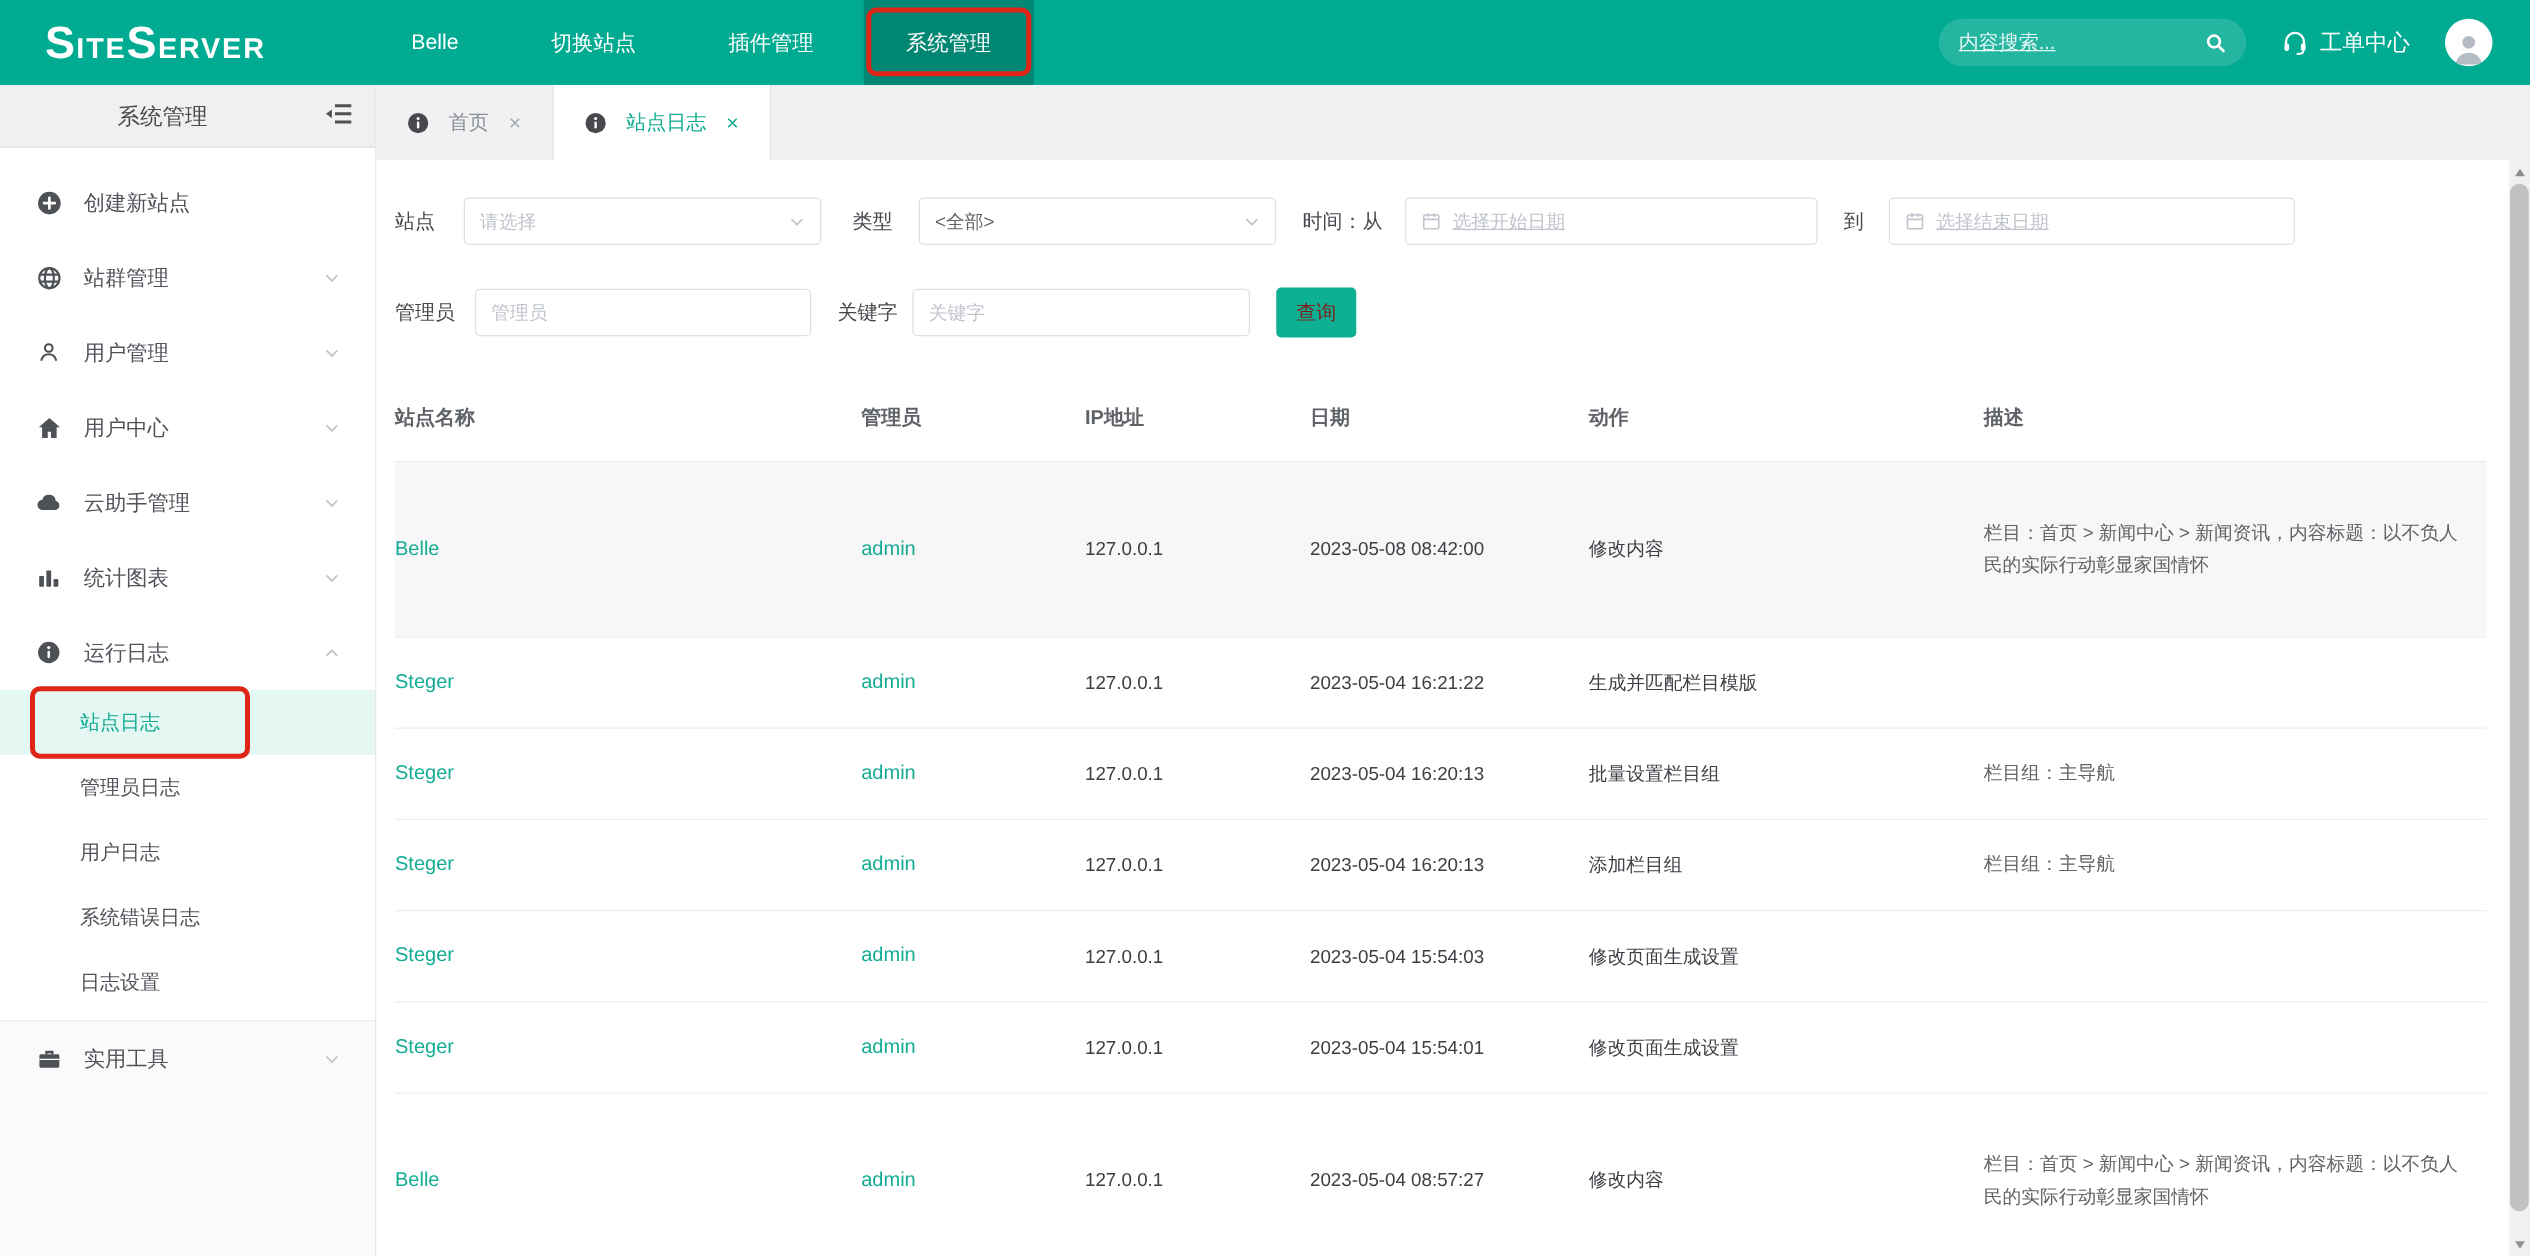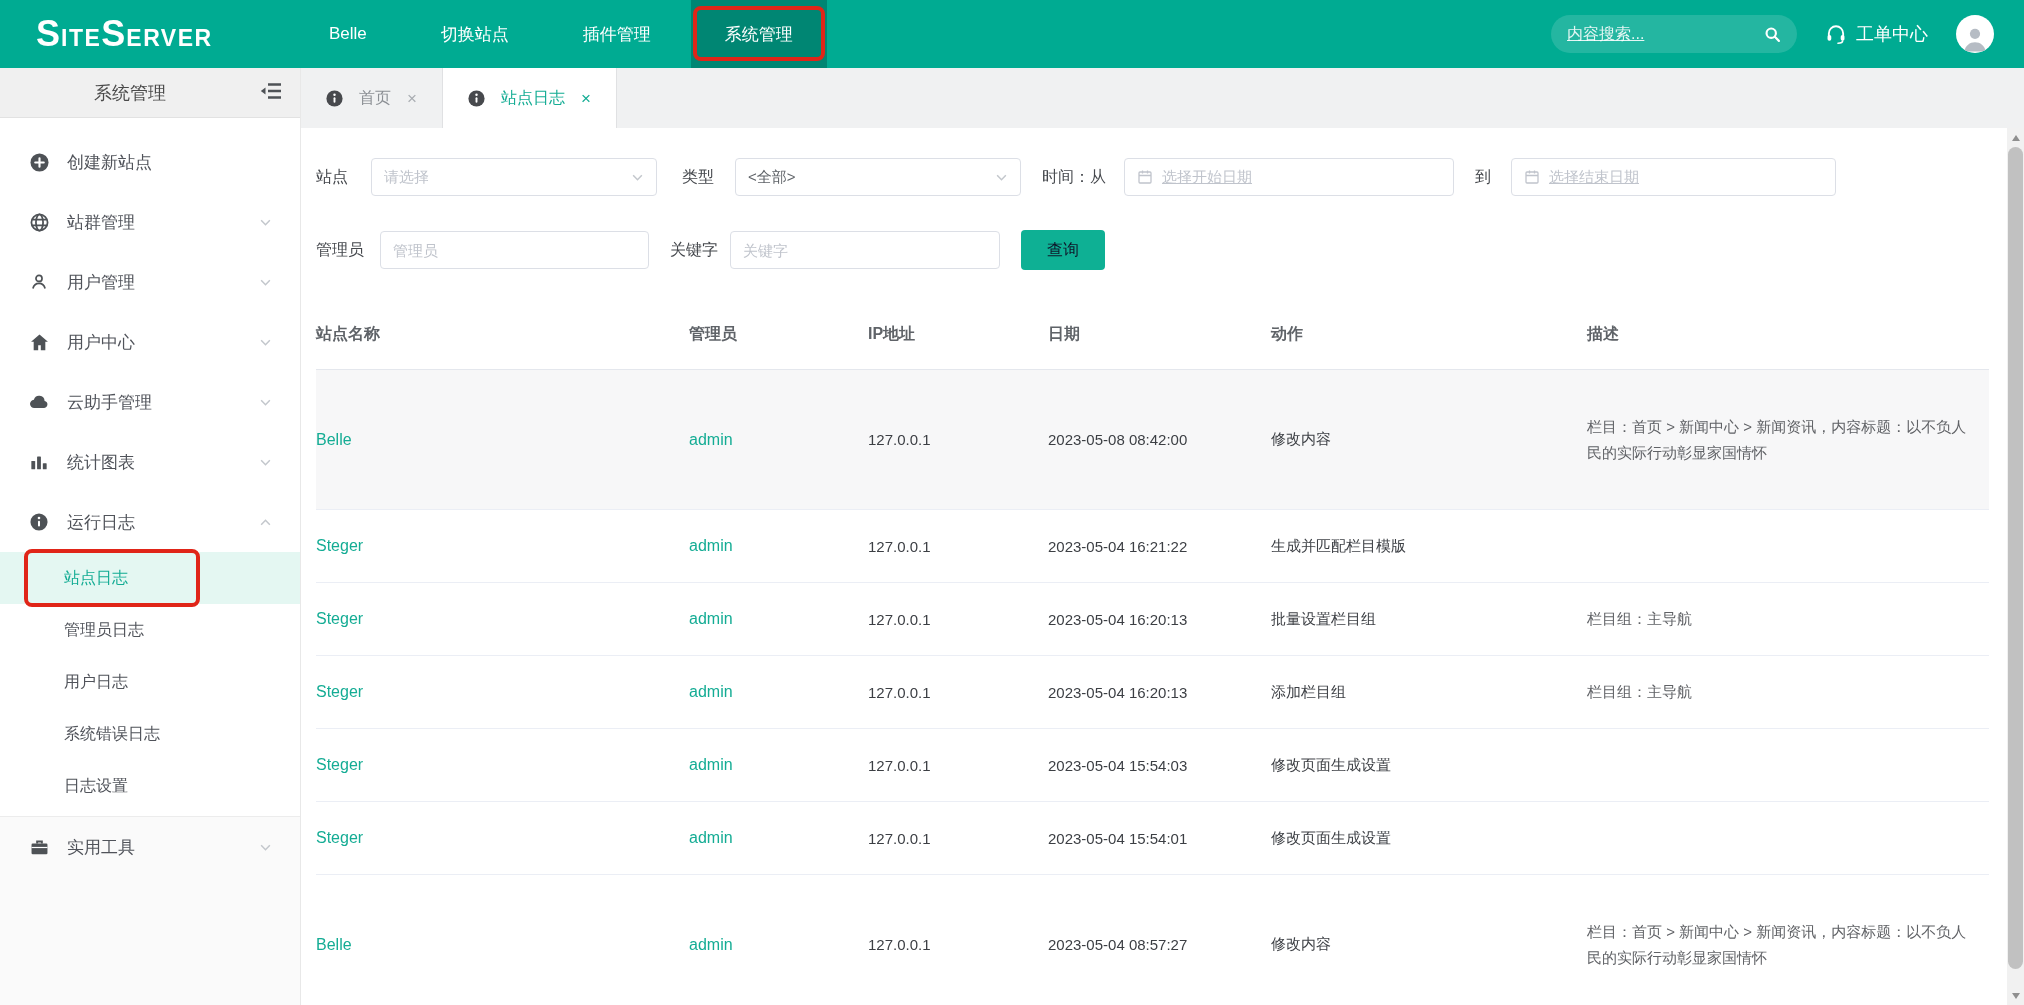--- a/index.html
+++ b/index.html
@@ -71,21 +71,21 @@
   .selectbox,.datebox{height:38px;border:1px solid #dcdfe6;border-radius:4px;background:#fff;
     display:flex;align-items:center;padding:0 12px;font-size:15px;color:#c0c4cc;cursor:pointer;}
   .selectbox{width:286px;}
   .selectbox .val{flex:1;}
   .selectbox.hasval .val{color:#5f6368;}
   .datebox{width:330px;gap:9px;}
   .datebox .val{flex:1;text-decoration:underline;}
   .tinput{width:269px;height:38px;border:1px solid #dcdfe6;border-radius:4px;padding:0 12px;
     font-size:15px;color:#5f6368;outline:none;}
   .tinput::placeholder{color:#c0c4cc;}
-  .btn-search{width:84px;height:40px;background:#0eb094;color:#0f172a;border:none;border-radius:4px;
+  .btn-search{width:64px;height:40px;background:#0eb094;color:#7f1d1d;border:none;border-radius:4px;
     font-size:16px;cursor:pointer;}
 
   
   .m-r12{margin-right:12px;} .m-r16{margin-right:16px;} .m-r18{margin-right:18px;}
   .m-r20{margin-right:20px;} .m-r21{margin-right:21px;} .m-r23{margin-right:23px;}
   .m-l25{margin-left:25px;} .m-l21{margin-left:21px;}
 
   
   .table{margin-top:30px;}
   .trow{display:grid;grid-template-columns:373px 179px 180px 223px 316px 1fr;

